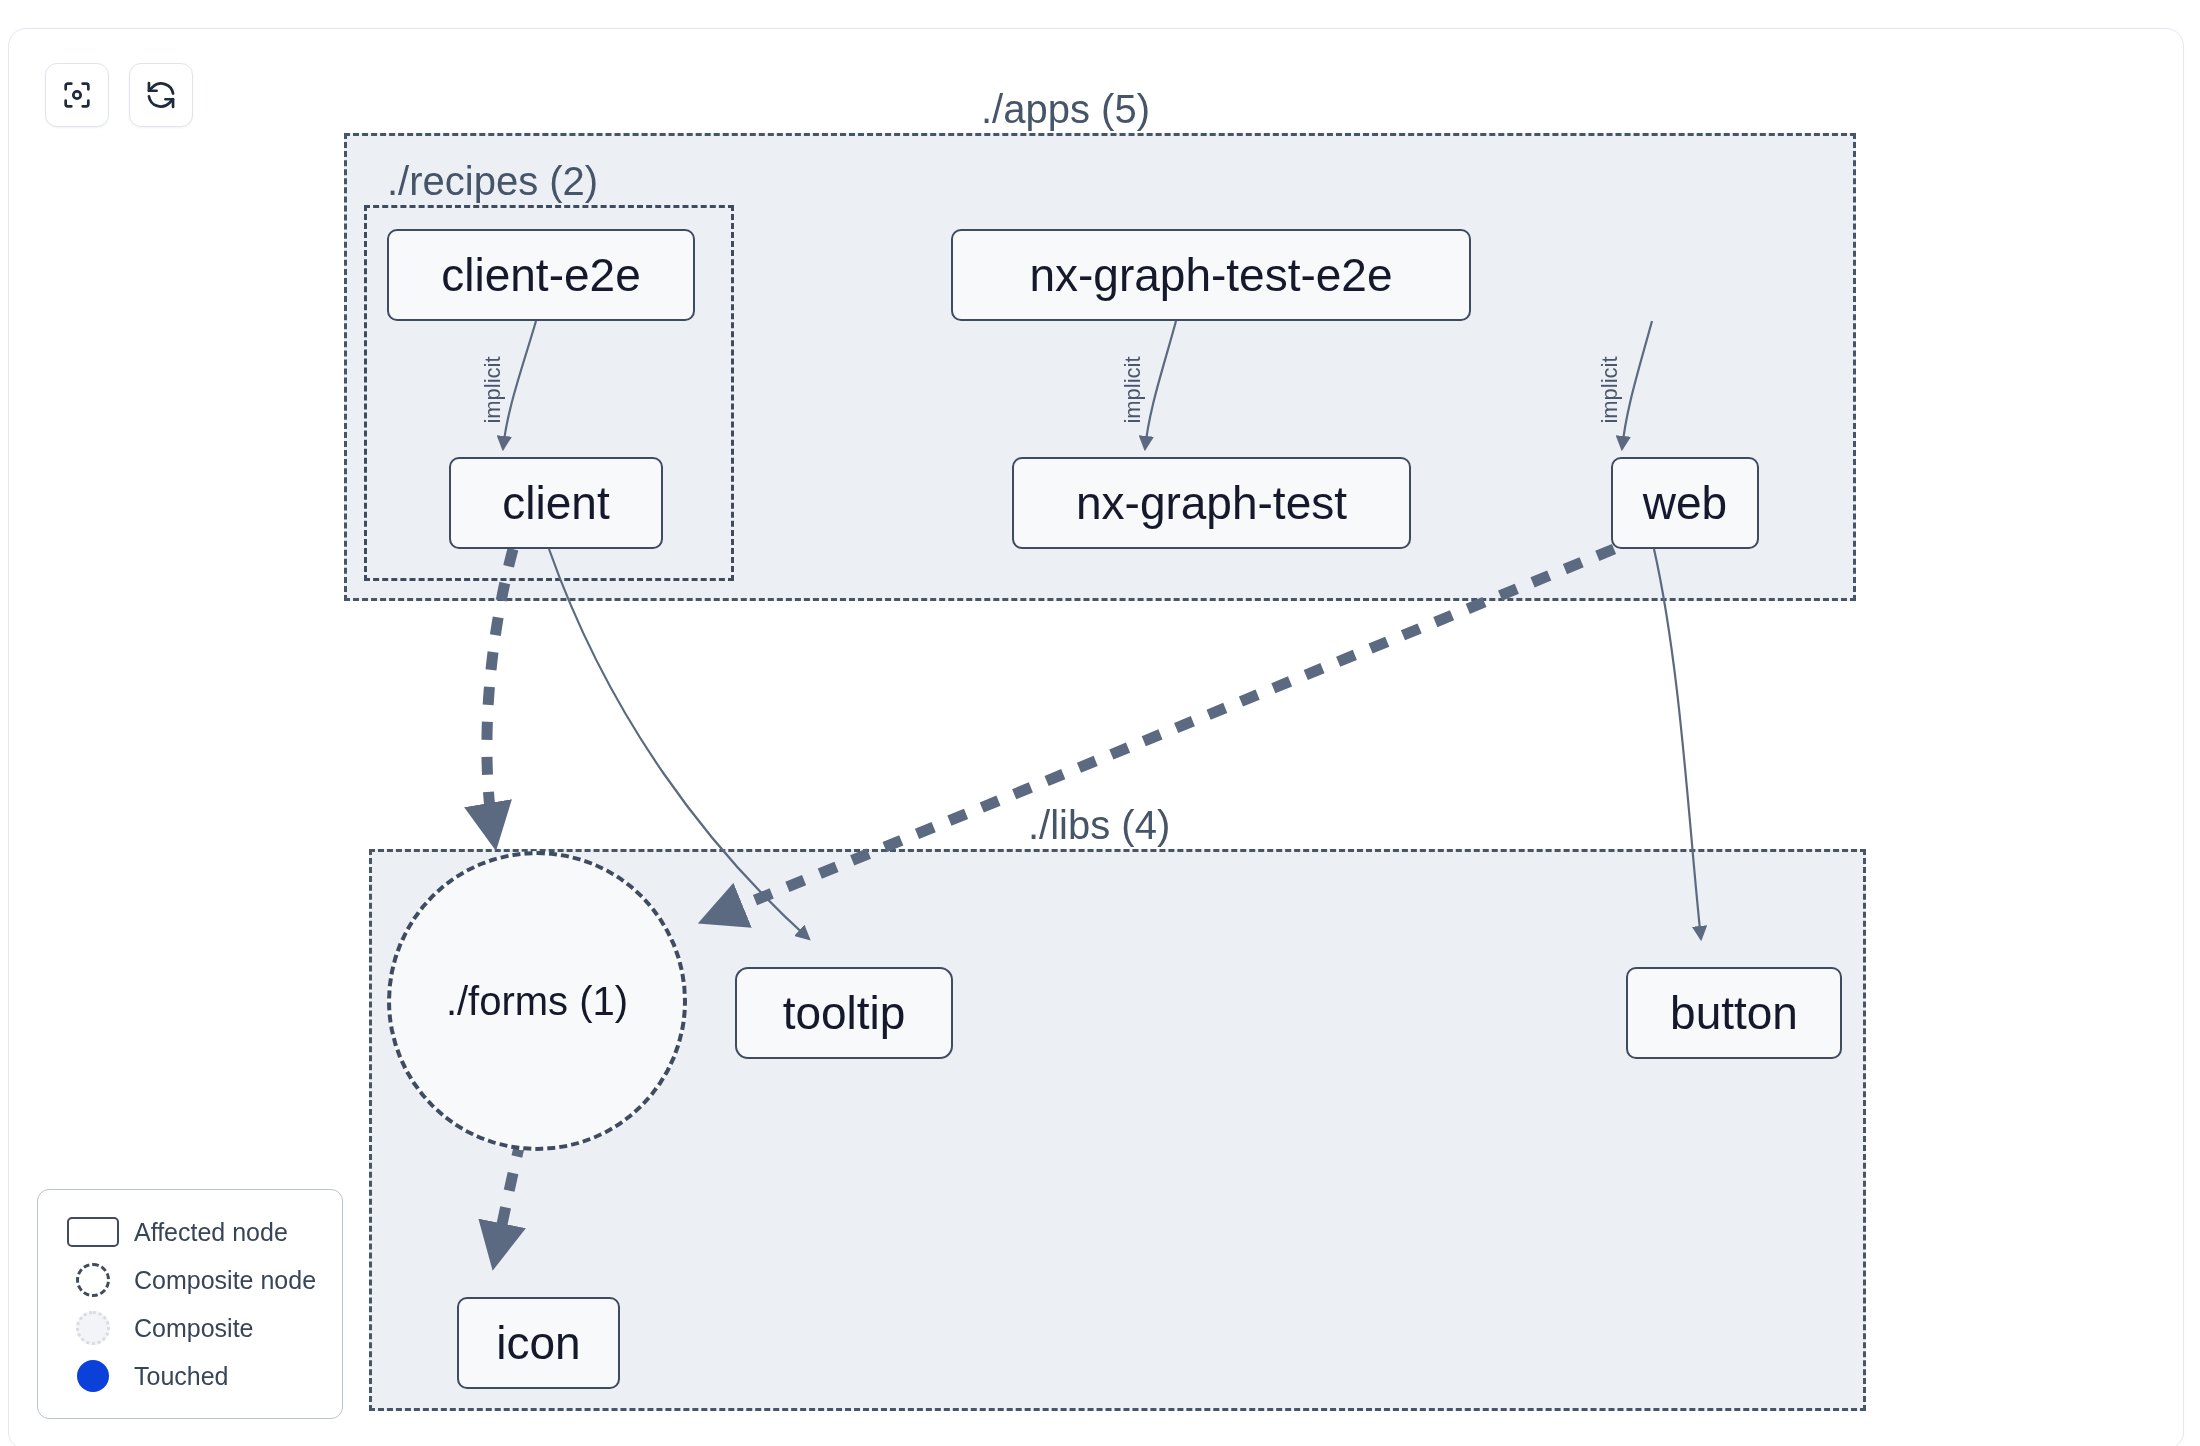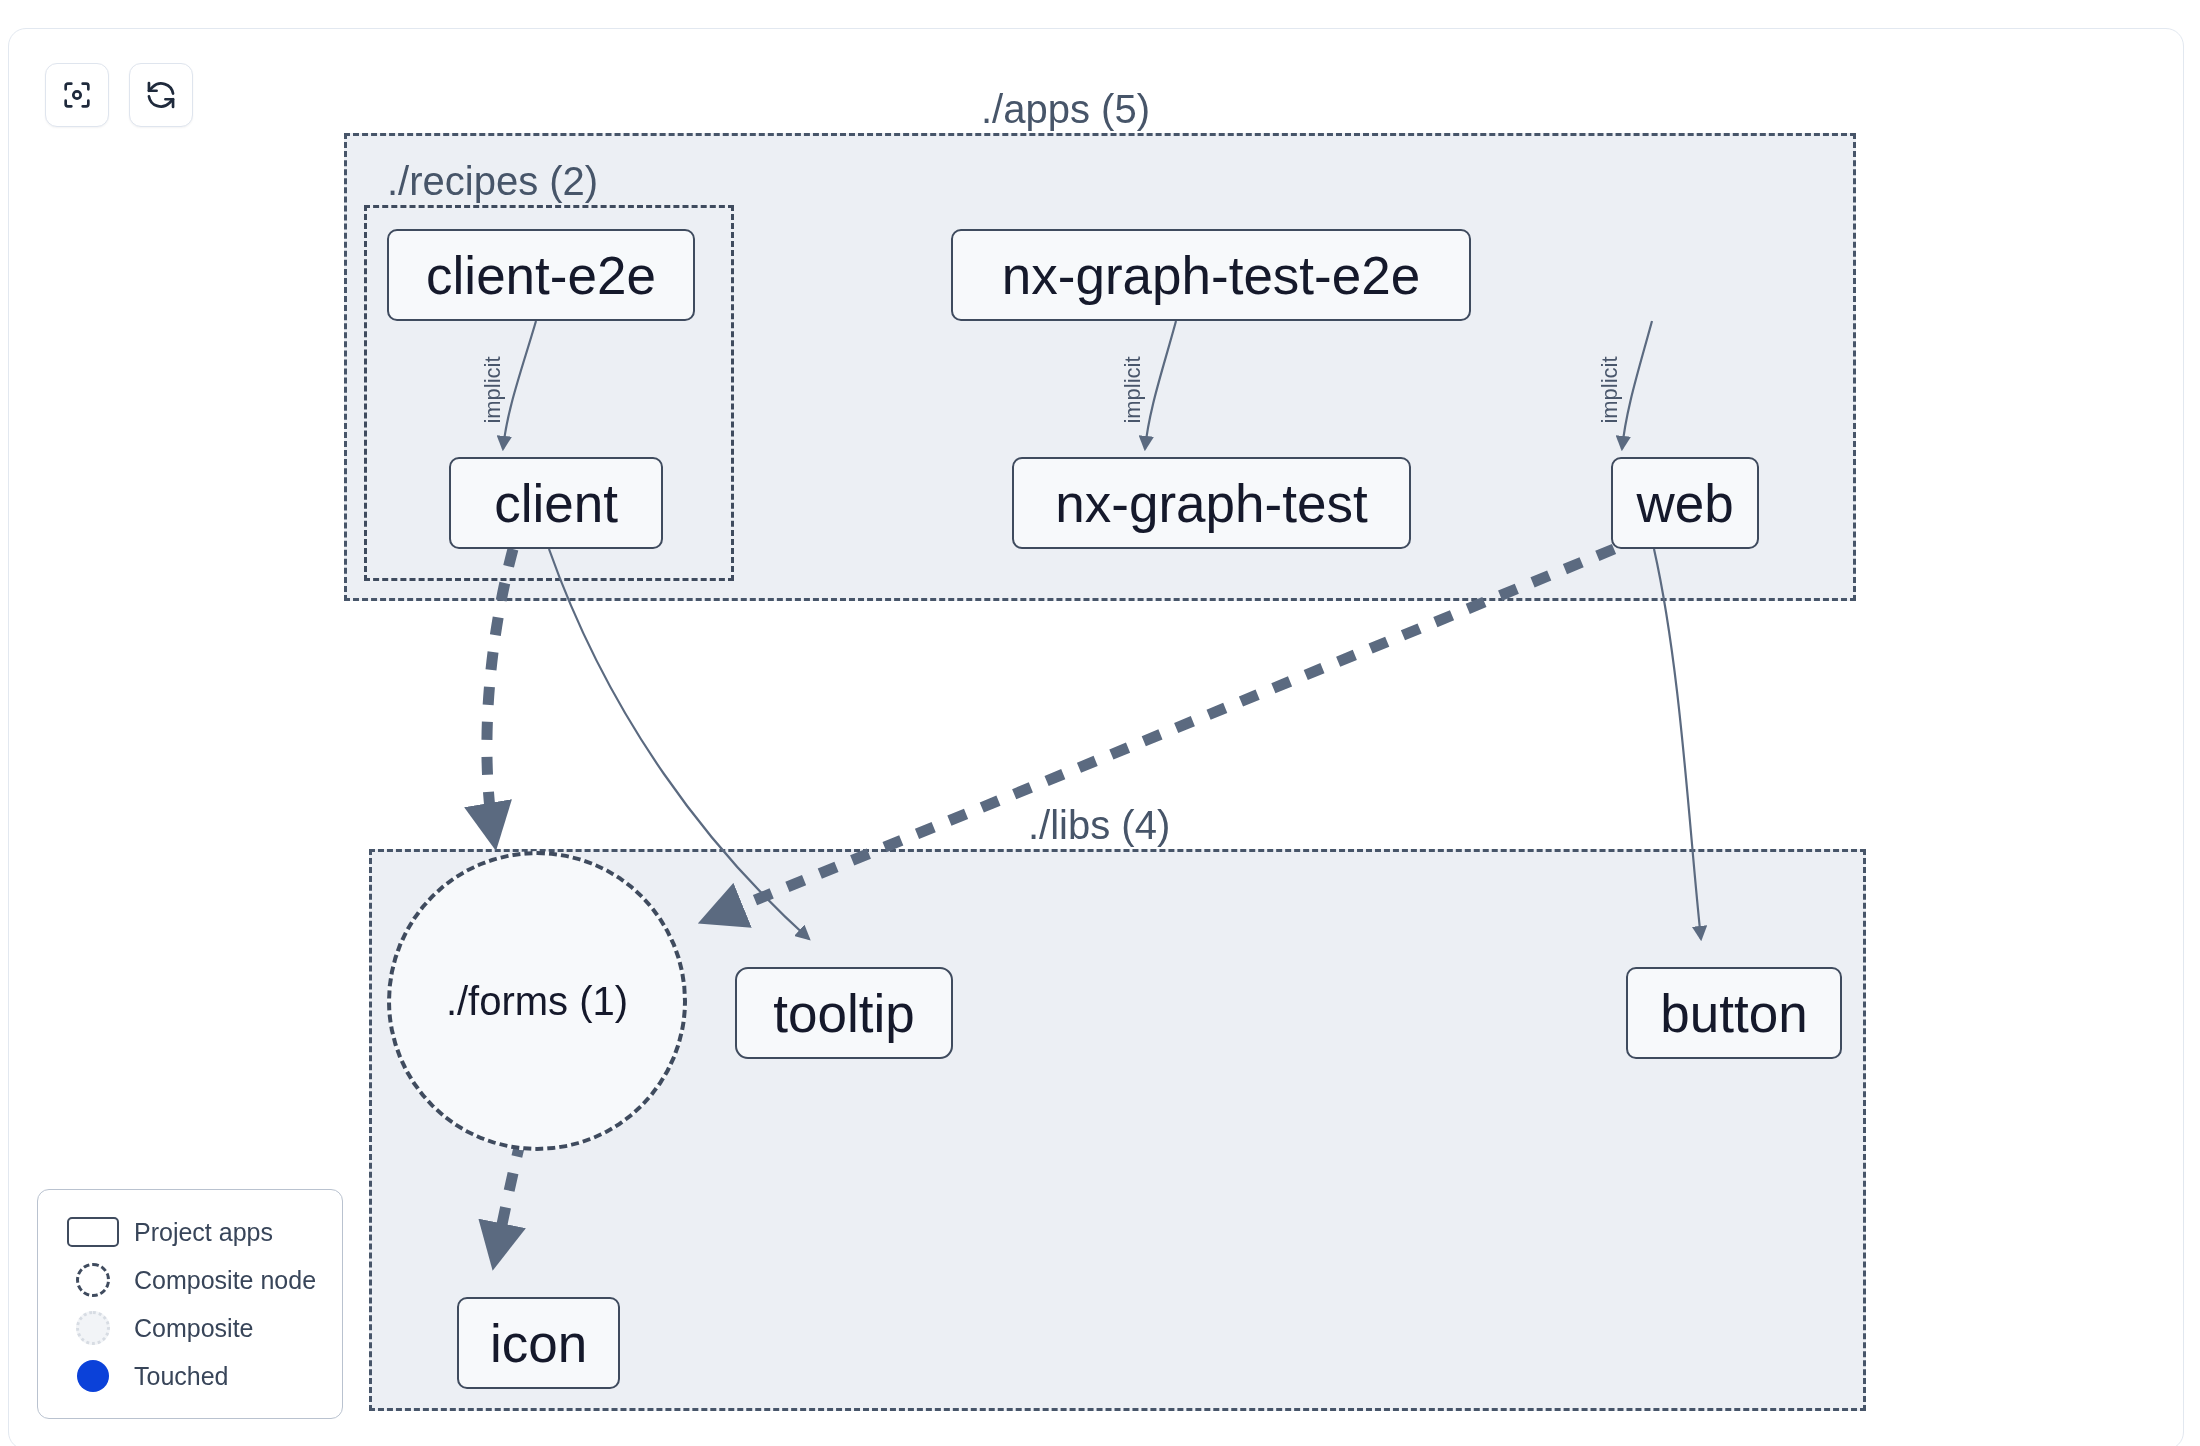--- a/index.html
+++ b/index.html
@@ -102,21 +102,21 @@
   
   .node {
     position: absolute;
     background: #f7f9fb;
     border: 2px solid #3f4b5e;
     border-radius: 10px;
     display: flex;
     align-items: center;
     justify-content: center;
     box-sizing: border-box;
-    font-size: 53px;
+    font-size: 46px;
     color: #15192b;
     white-space: nowrap;
     z-index: 25;
     cursor: pointer;
     user-select: none;
   }
   .node-composite {
     position: absolute;
     background: #f7f9fb;
     border: 4px dashed #3f4b5e;
@@ -310,21 +310,21 @@
       <span>icon</span>
     </div>
 
   </div>
 
   <div class="legend">
     <div class="legend-row">
       <span class="legend-swatch">
           <span class="sw-rect"></span>
         </span>
-      <span class="legend-text">Project apps</span>
+      <span class="legend-text">Affected node</span>
     </div>
     <div class="legend-row">
       <span class="legend-swatch">
           <span class="sw-dashed-circle"></span>
         </span>
       <span class="legend-text">Composite node</span>
     </div>
     <div class="legend-row">
       <span class="legend-swatch">
           <span class="sw-affected"></span>

